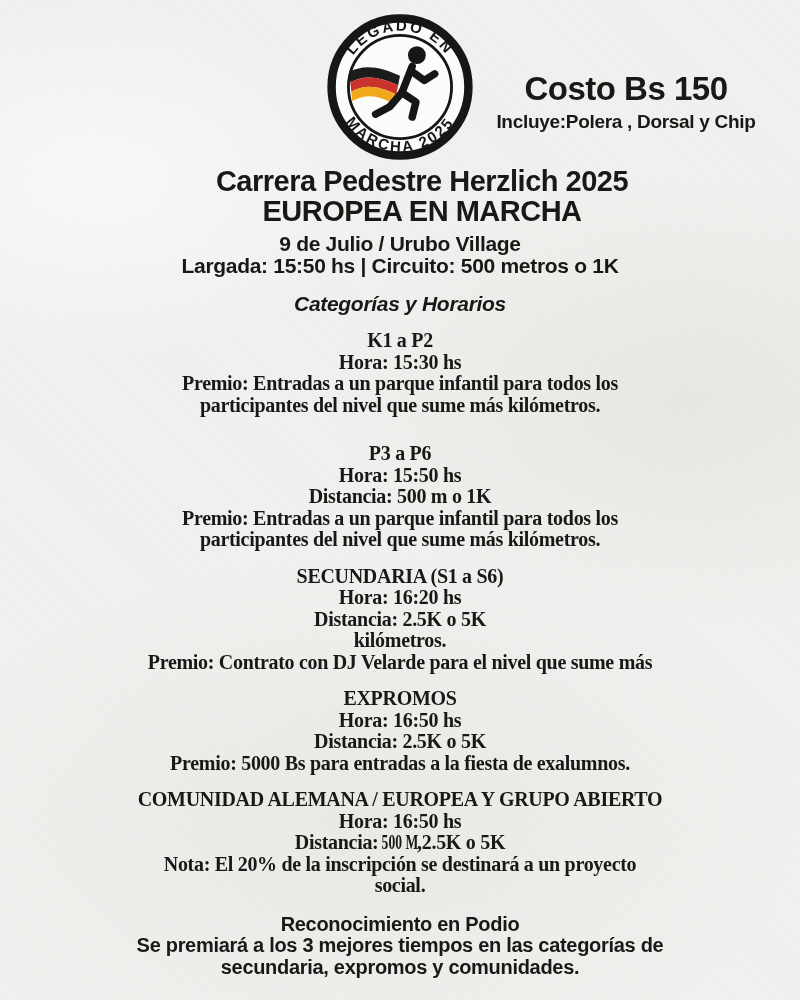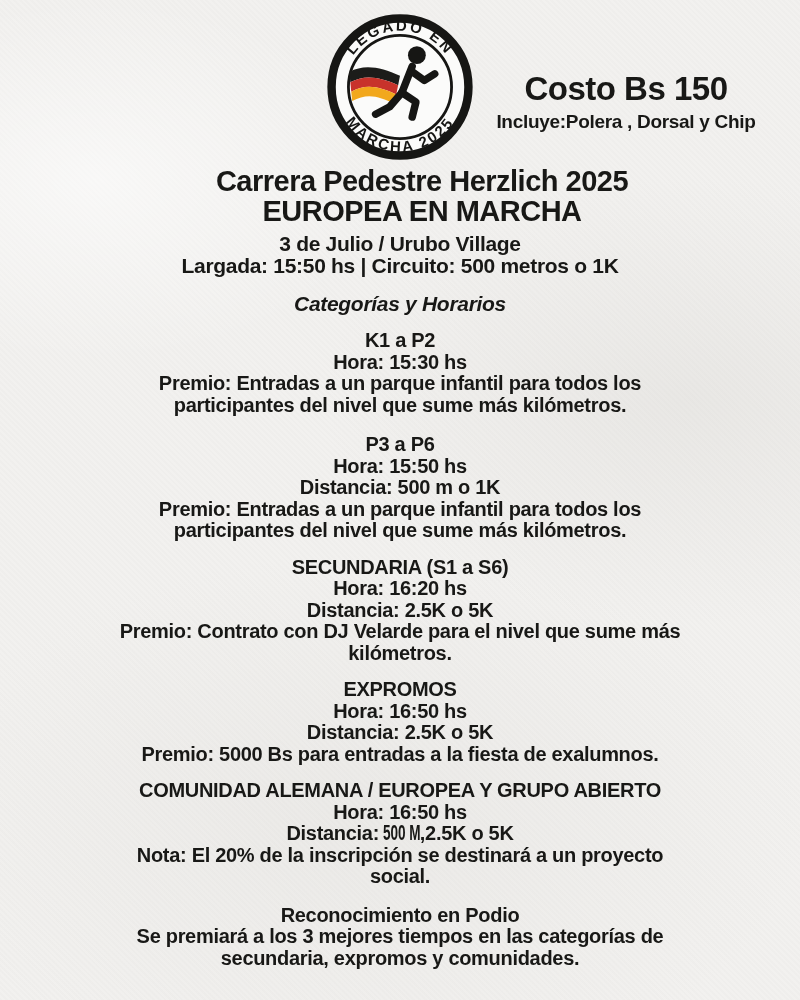--- a/index.html
+++ b/index.html
@@ -33,22 +33,22 @@
     position:absolute; right:24px; top:72px; width:300px; text-align:center;
   }
   .cost-amount { font-size:33px; letter-spacing:-0.5px; line-height:34px; }
   .cost-includes { font-size:19px; margin-top:5px; letter-spacing:-0.3px; }
 
   .main { text-align:center; letter-spacing:-0.3px; }
   .title-line { font-size:29px; line-height:30px; letter-spacing:-0.5px;padding-left:44px; }
   .event-info { margin-top:7px; font-size:21px; line-height:22px; }
   .schedule-heading { margin-top:16px; font-size:21px; line-height:22px;font-style:italic; }
   .category { margin-top:15px; font-size:20px; line-height:21.5px; }
-  section.category:nth-of-type(2) { margin-top:18px; }
-  .category .line, .category .cat-name { padding:0 32px; }
+  section.category:nth-of-type(2) { margin-top:27px; }
+  .category .line, .category .cat-name { padding:0 32px;font-family:Liberation Serif, serif; }
   .condensed {
     display:inline-block;
     transform:scale(0.68,1.07);
     transform-origin:center bottom;
     margin:0 -10px;
     letter-spacing:0;
   }
   .podium { margin-top:17px; font-size:20px; line-height:21.5px; }
 </style>
 </head>
@@ -93,21 +93,21 @@
     </div>
 
   </div>
 
   <div class="main">
 
     <div class="title-line">Carrera Pedestre Herzlich 2025</div>
     <div class="title-line">EUROPEA EN MARCHA</div>
 
     <div class="event-info">
-      <div>3 de Julio / Urubo Village</div>
+      <div>9 de Julio / Urubo Village</div>
       <div>Largada: 15:50 hs | Circuito: 500 metros o 1K</div>
     </div>
 
     <div class="schedule-heading">Categorías y Horarios</div>
 
     <section class="category">
       <div class="cat-name">K1 a P2</div>
       <div class="line">Hora: 15:30 hs</div>
       <div class="line">Premio: Entradas a un parque infantil para todos los</div>
       <div class="line">participantes del nivel que sume más kilómetros.</div>
@@ -118,22 +118,22 @@
       <div class="line">Hora: 15:50 hs</div>
       <div class="line">Distancia: 500 m o 1K</div>
       <div class="line">Premio: Entradas a un parque infantil para todos los</div>
       <div class="line">participantes del nivel que sume más kilómetros.</div>
     </section>
 
     <section class="category">
       <div class="cat-name">SECUNDARIA (S1 a S6)</div>
       <div class="line">Hora: 16:20 hs</div>
       <div class="line">Distancia: 2.5K o 5K</div>
+      <div class="line">kilómetros.</div>
       <div class="line">Premio: Contrato con DJ Velarde para el nivel que sume más</div>
-      <div class="line">kilómetros.</div>
     </section>
 
     <section class="category">
       <div class="cat-name">EXPROMOS</div>
       <div class="line">Hora: 16:50 hs</div>
       <div class="line">Distancia: 2.5K o 5K</div>
       <div class="line">Premio: 5000 Bs para entradas a la fiesta de exalumnos.</div>
     </section>
 
     <section class="category">

